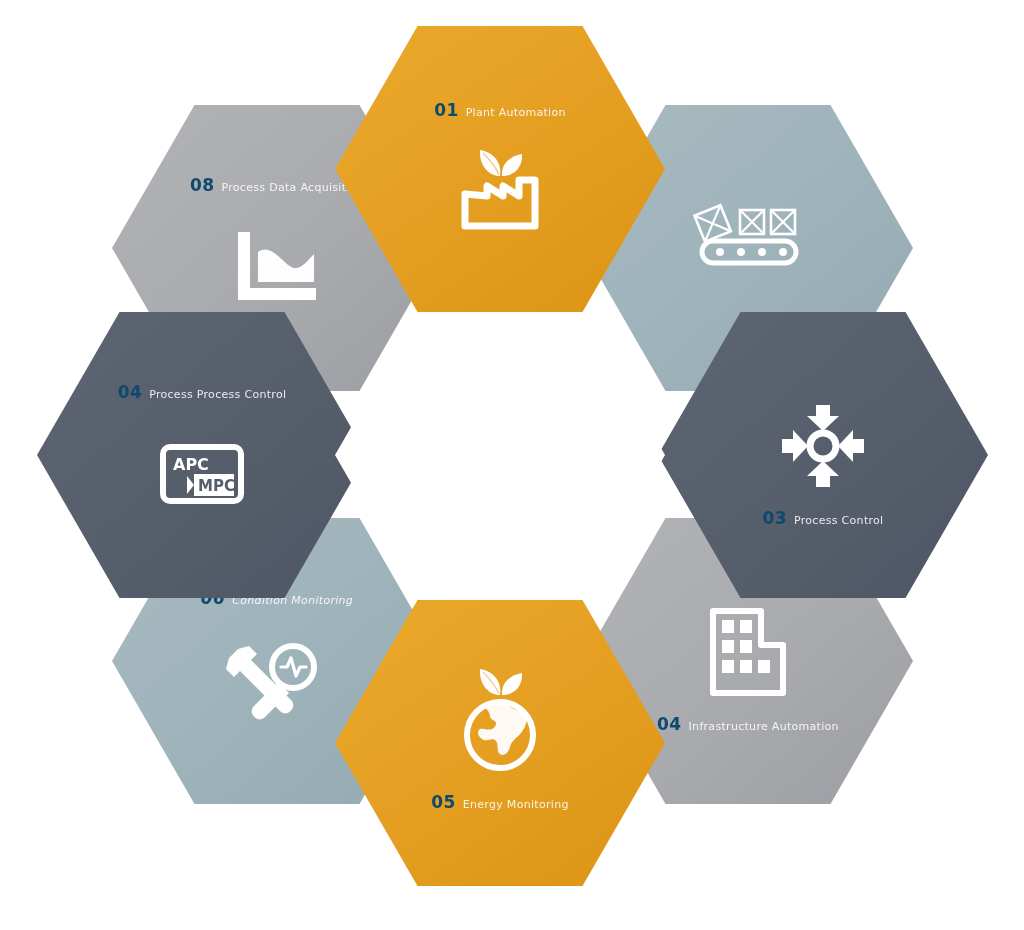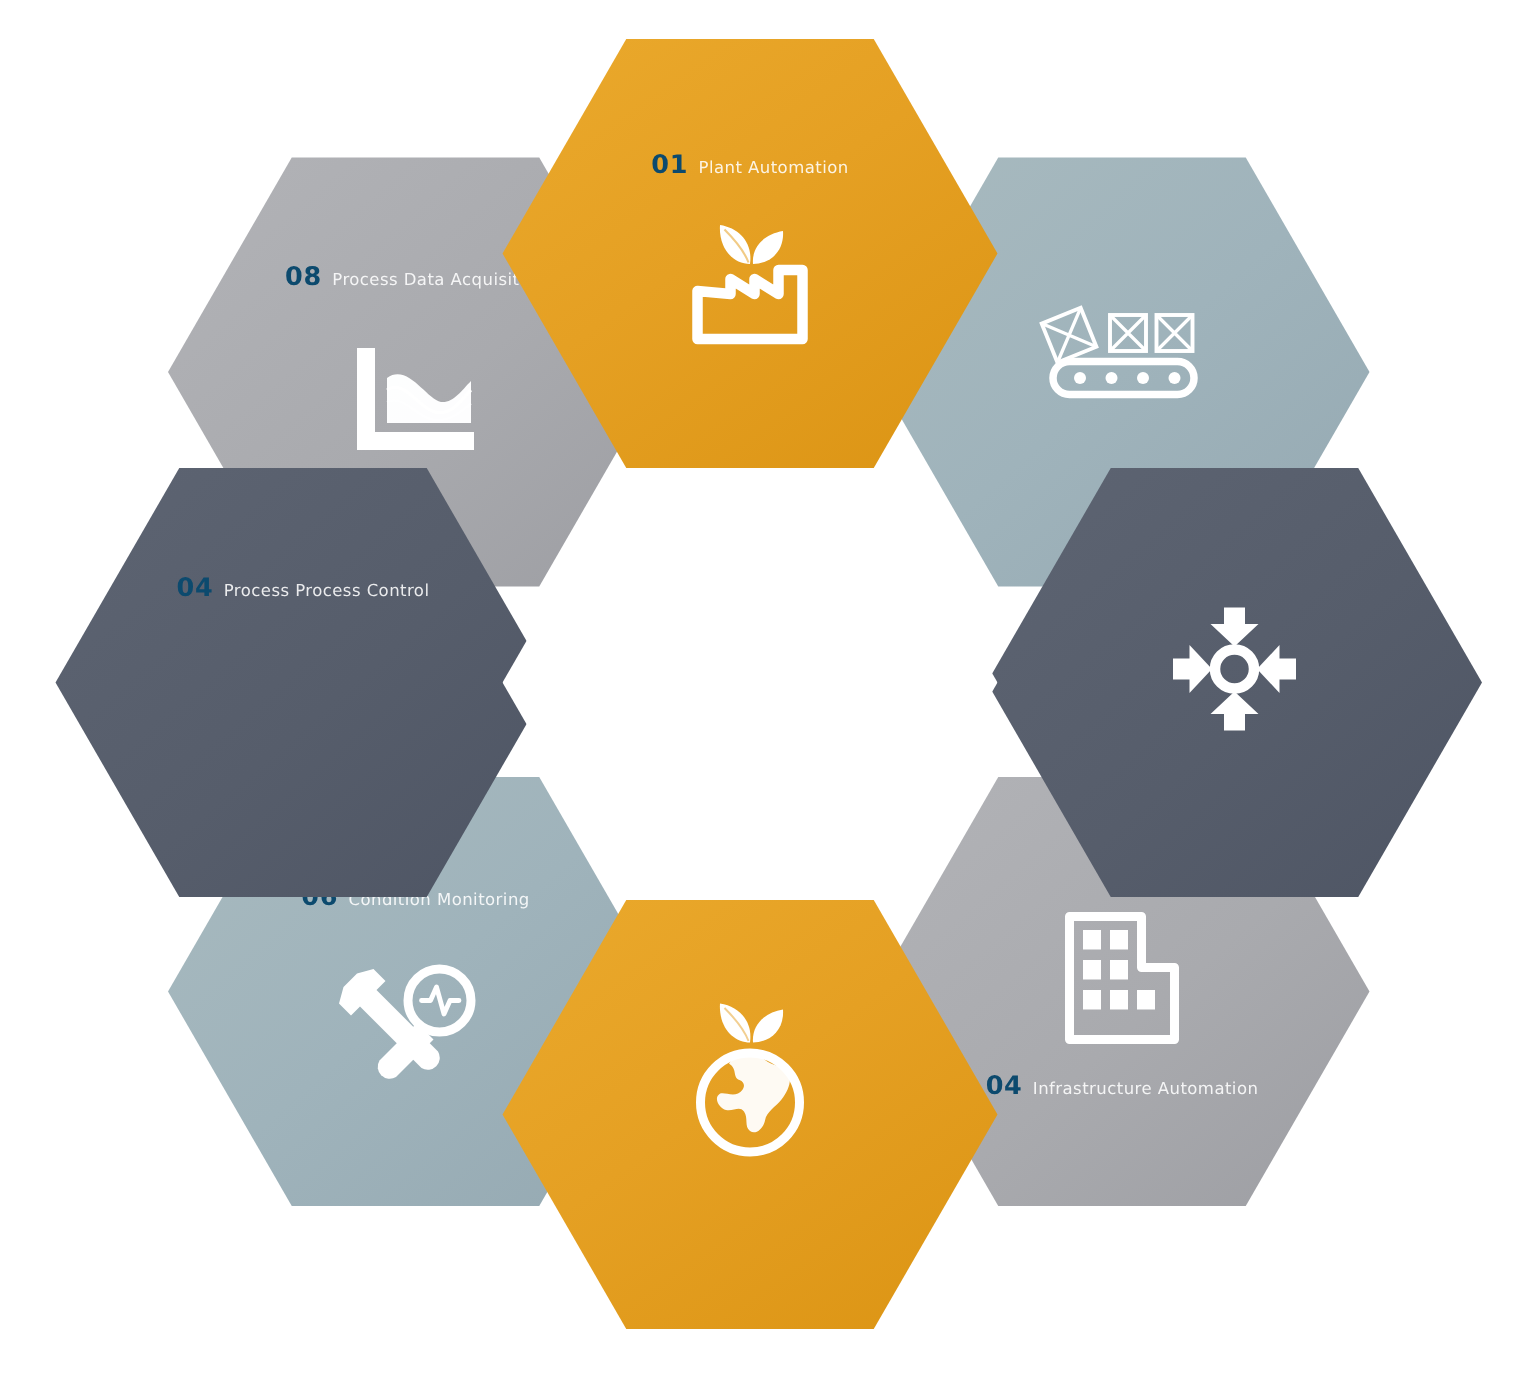--- a/index.html
+++ b/index.html
@@ -158,49 +158,61 @@
           <stop offset="0" stop-color="#5d6472"></stop>
           <stop offset="0.55" stop-color="#565d6b"></stop>
           <stop offset="1" stop-color="#4e5564"></stop>
         </linearGradient>
       </defs>
       <polygon points="82.5,0 247.5,0 330,143 247.5,286 82.5,286 0,143" fill="url(#g07)"></polygon>
     </svg>
     <div class="hex-label lbl-top">
       <span class="hex-num">04</span><span class="hex-title">Process Process Control</span>
     </div>
+    <div class="hex-icon ico-mid">
+      <svg width="82" height="58" viewBox="0 0 82 58">
+        <rect x="2" y="2" width="78" height="54" rx="7" fill="none" stroke="#ffffff" stroke-width="6"></rect>
+        <text x="12" y="25" font-family="'DejaVu Sans','Liberation Sans',sans-serif" font-size="16" font-weight="700" fill="#ffffff">APC</text>
+        <rect x="33" y="29" width="40" height="22" fill="#ffffff"></rect>
+        <path d="M26 31 L33 40 L26 49 Z" fill="#ffffff"></path>
+        <text x="37" y="46" font-family="'DejaVu Sans','Liberation Sans',sans-serif" font-size="15" font-weight="700" fill="#565d6b">MPC</text>
+      </svg>
+    </div>
   </div>
 
   <div class="hex" style="left:658px; top:312px; z-index:3;">
     <svg viewBox="0 0 330 286" preserveAspectRatio="none">
       <defs>
         <linearGradient id="g03" x1="0" y1="0" x2="1" y2="1">
           <stop offset="0" stop-color="#5d6472"></stop>
           <stop offset="0.55" stop-color="#565d6b"></stop>
           <stop offset="1" stop-color="#4e5564"></stop>
         </linearGradient>
       </defs>
       <polygon points="82.5,0 247.5,0 330,143 247.5,286 82.5,286 0,143" fill="url(#g03)"></polygon>
     </svg>
+    <div class="hex-label lbl-bottom">
+      <span class="hex-num">03</span><span class="hex-title">Process Control</span>
+    </div>
     <div class="hex-icon ico-hi">
       <svg width="86" height="86" viewBox="0 0 86 86">
         <circle cx="43" cy="43" r="13" fill="none" stroke="#ffffff" stroke-width="7"></circle>
 
         <path d="M36 2 h14 v11 h9 L43 28 L27 13 h9 Z" fill="#ffffff"></path>
 
         <path d="M36 84 h14 v-11 h9 L43 58 L27 73 h9 Z" fill="#ffffff"></path>
 
         <path d="M2 36 v14 h11 v9 L28 43 L13 27 v9 Z" fill="#ffffff"></path>
 
         <path d="M84 36 v14 h-11 v9 L58 43 L73 27 v9 Z" fill="#ffffff"></path>
       </svg>
     </div>
   </div>
 
-  <div class="hex" style="left:112px; top:518px; z-index:2;">
+  <div class="hex" style="left:112px; top:518px; z-index:2;font-style:italic;">
     <svg viewBox="0 0 330 286" preserveAspectRatio="none">
       <defs>
         <linearGradient id="g06" x1="0" y1="0" x2="1" y2="1">
           <stop offset="0" stop-color="#a8babf"></stop>
           <stop offset="0.5" stop-color="#9fb3bb"></stop>
           <stop offset="1" stop-color="#95a9b2"></stop>
         </linearGradient>
       </defs>
       <polygon points="82.5,0 247.5,0 330,143 247.5,286 82.5,286 0,143" fill="url(#g06)"></polygon>
     </svg>
@@ -279,20 +291,23 @@
     <svg viewBox="0 0 330 286" preserveAspectRatio="none">
       <defs>
         <linearGradient id="g05" x1="0" y1="0" x2="0.8" y2="1">
           <stop offset="0" stop-color="#eaa92c"></stop>
           <stop offset="0.5" stop-color="#e5a023"></stop>
           <stop offset="1" stop-color="#dd9616"></stop>
         </linearGradient>
       </defs>
       <polygon points="82.5,0 247.5,0 330,143 247.5,286 82.5,286 0,143" fill="url(#g05)"></polygon>
     </svg>
+    <div class="hex-label" style="top:194px;">
+      <span class="hex-num">05</span><span class="hex-title">Energy Monitoring</span>
+    </div>
     <div class="hex-icon" style="top:58px; height:116px;">
       <svg width="88" height="114" viewBox="0 0 88 114">
 
         <path d="M44 36 C33 36 23 26 24 10 C37 12 46 22 44 36 Z" fill="#ffffff"></path>
         <path d="M46 36 C57 36 67 28 66 14 C54 16 45 24 46 36 Z" fill="#ffffff"></path>
         <path d="M27 13 C34 20 40 27 43 35" fill="none" stroke="#e5a023" stroke-width="1.3" opacity="0.5"></path>
 
         <circle cx="44" cy="76" r="33" fill="none" stroke="#ffffff" stroke-width="6"></circle>
         <path d="M30 50 c6 4 2 9 7 11 c5 2 3 7 -1 9 c-5 2 -11 -2 -13 1 c-3 3 1 9 5 10 c5 1 9 -3 12 1 c3 4 0 10 4 13 c4 3 9 -2 10 -7 c1 -6 7 -9 11 -14 c4 -5 7 -12 5 -17 c-2 -5 -9 -5 -14 -8 c-5 -3 -9 -8 -15 -7 c-4 1 -8 4 -11 8 z" fill="#ffffff" opacity="0.95"></path>
       </svg>

